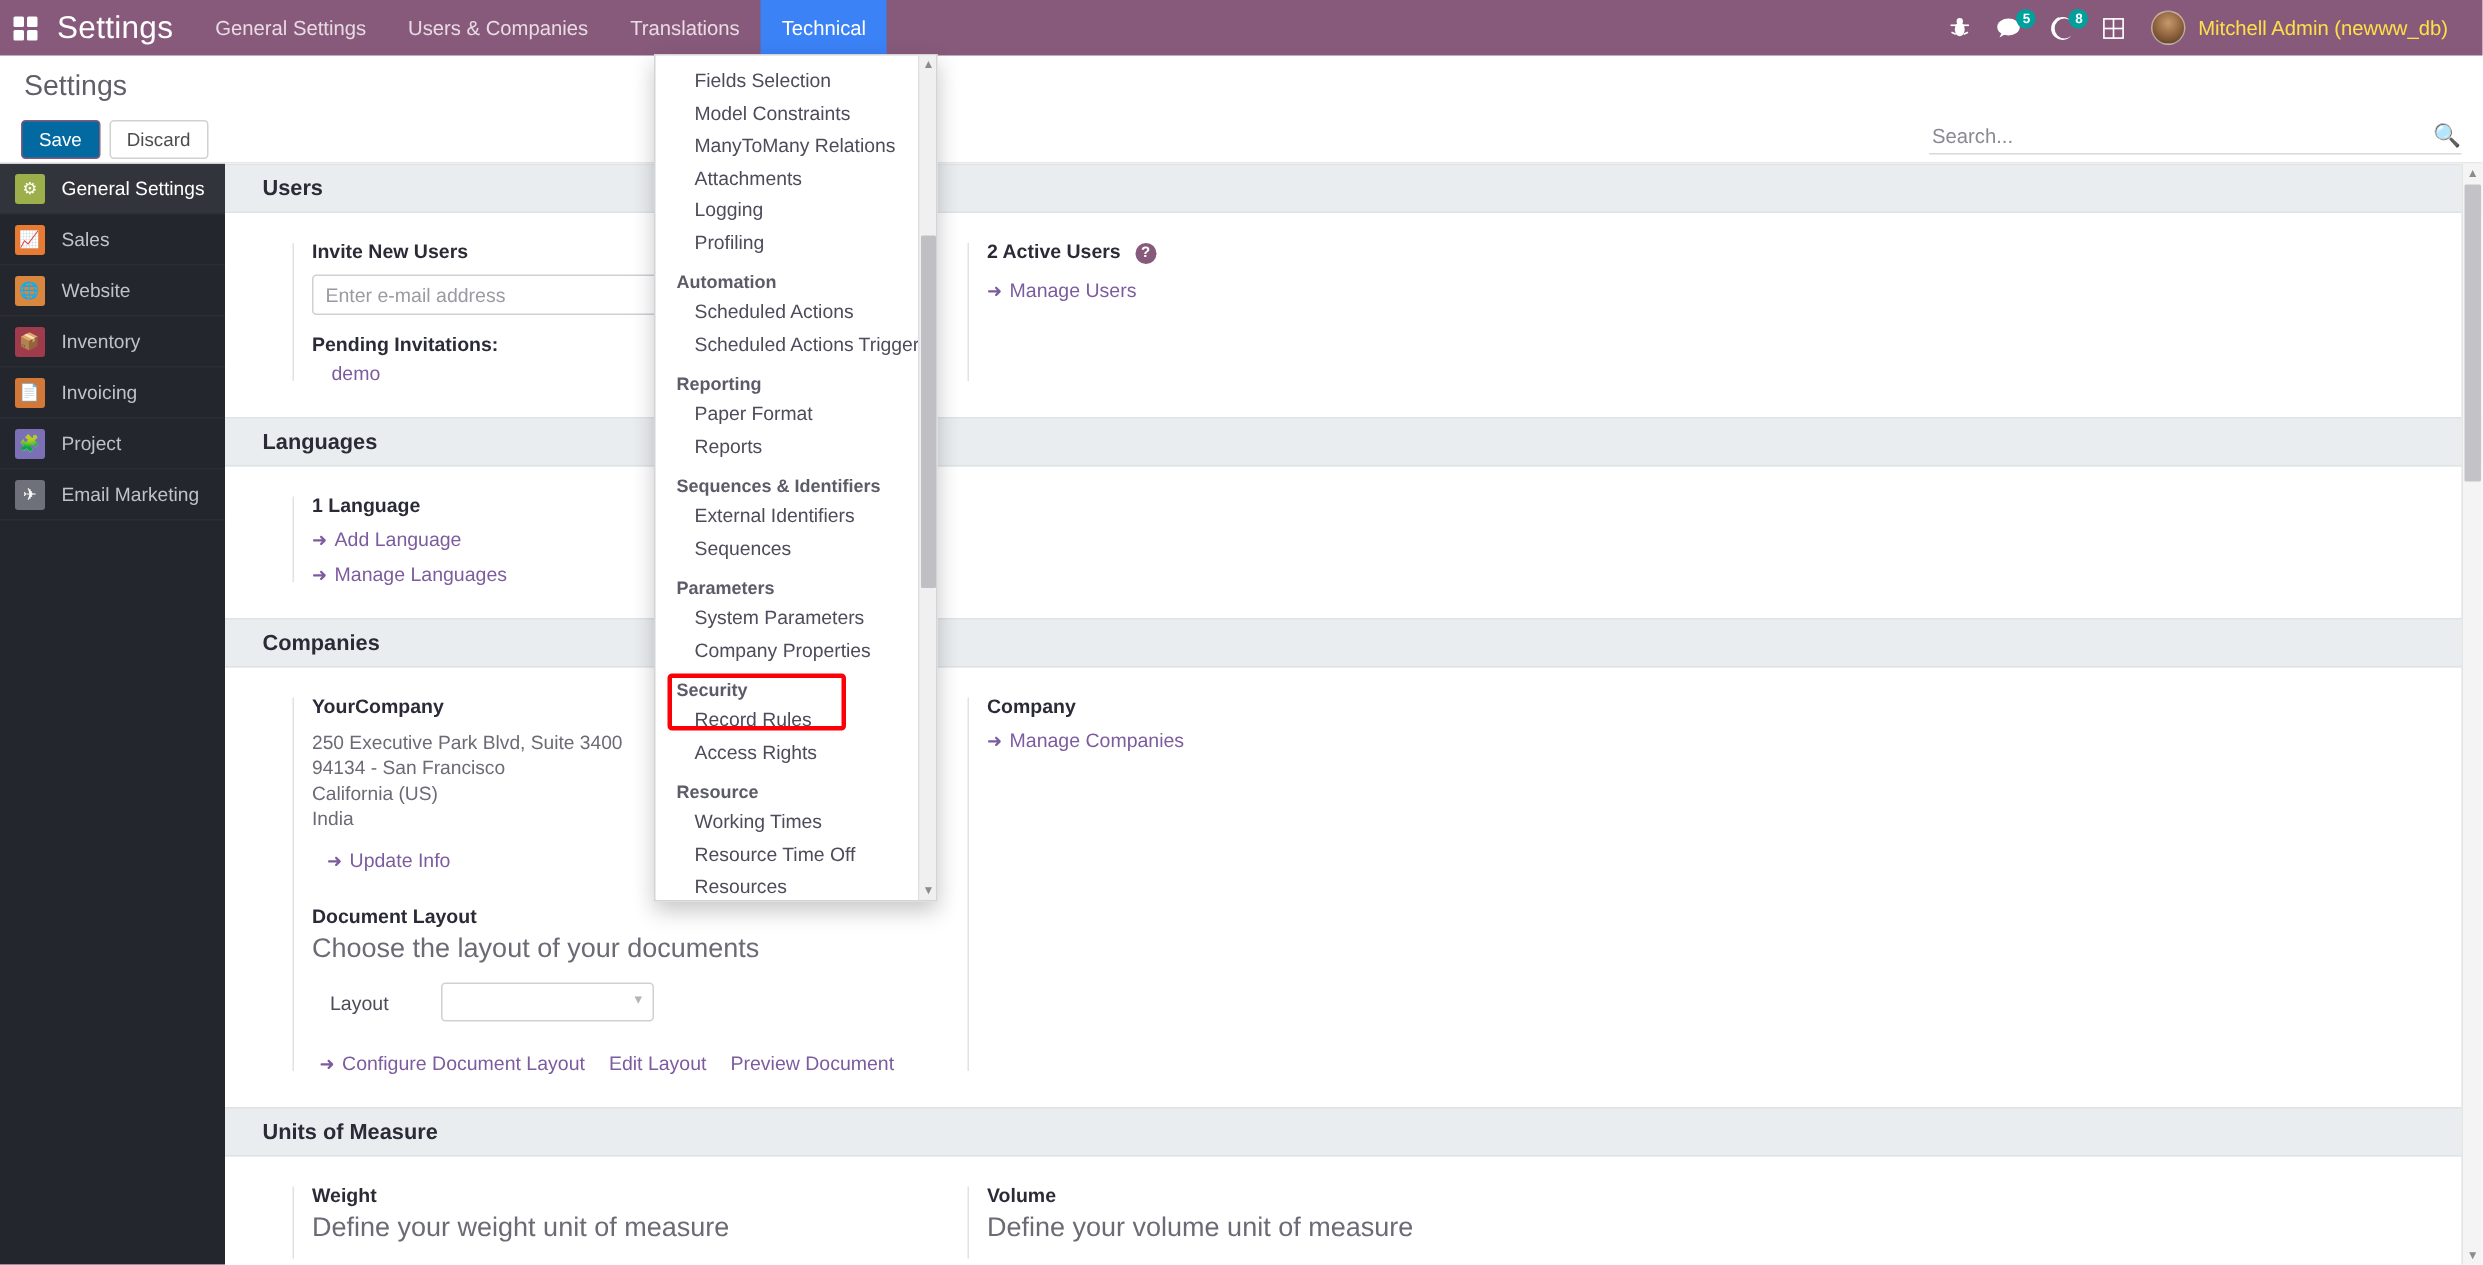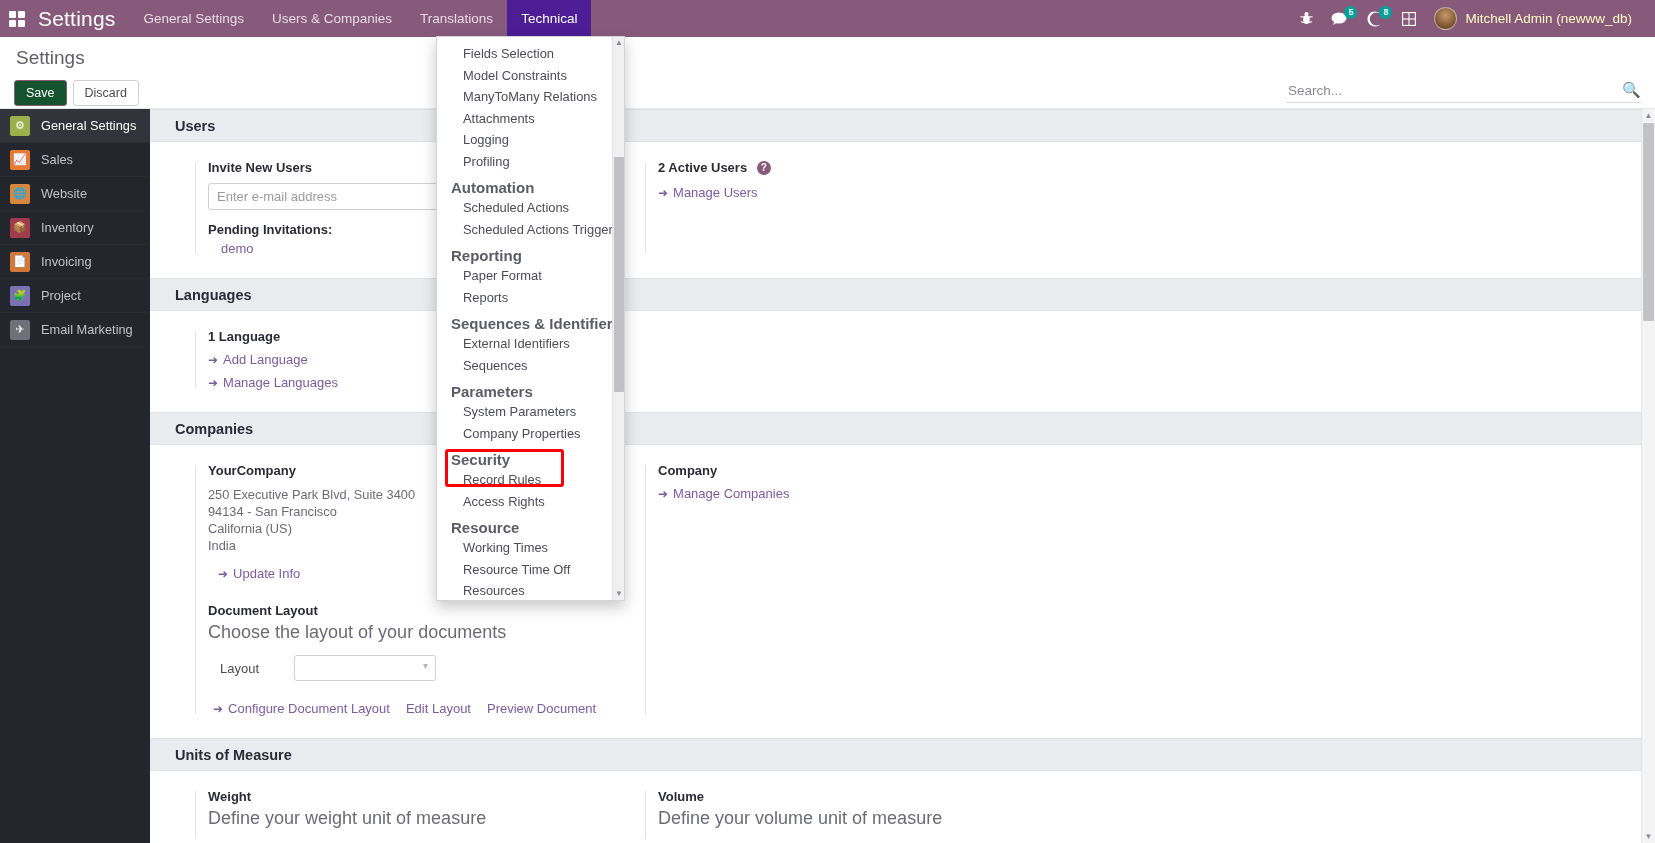--- a/index.html
+++ b/index.html
@@ -32,21 +32,21 @@
   .brand {
     font-size: 21px; font-weight: 400; letter-spacing: .2px;
     padding: 0 14px 0 4px; color: #ffffff; cursor: pointer; white-space: nowrap;
   }
   .menu-item {
     height: 37px; line-height: 37px;
     padding: 0 14px;
     font-size: 13.5px; color: #e8dbe4;
     cursor: pointer; white-space: nowrap;
   }
-  .menu-item.active { background: #4c1d95; color: #ffffff; }
+  .menu-item.active { background: #3b82f6; color: #ffffff; }
   .topbar-right {
     margin-left: auto; display: flex; align-items: center; height: 37px;
     padding-right: 14px; gap: 0px;
   }
   .sysitem {
     position: relative; height: 37px; display: flex; align-items: center;
     padding: 0 9px; cursor: pointer;
   }
   .badge {
     position: absolute; top: 6px; right: 1px;
@@ -54,40 +54,40 @@
     font-size: 9px; line-height: 13px;
     min-width: 13px; height: 13px; padding: 0 3px;
     border-radius: 7px; text-align: center; font-weight: bold;
   }
   .avatar {
     width: 23px; height: 23px; border-radius: 50%;
     background: radial-gradient(circle at 50% 35%, #c89a6b 0%, #8a5f3a 55%, #4a3526 100%);
     border: 1px solid rgba(255,255,255,.5);
     flex: 0 0 auto;
   }
-  .username { font-size: 13.5px; color: #fef9c3; padding-left: 8px; white-space: nowrap; }
+  .username { font-size: 13.5px; color: #fde047; padding-left: 8px; white-space: nowrap; }
 
   
   .control-panel {
     position: absolute; top: 37px; left: 0;
     width: 1655px; height: 72px;
     background: #ffffff;
     border-bottom: 1px solid #e7e7e7;
     z-index: 20;
   }
   .bc-title {
     position: absolute; left: 16px; top: 10px;
     font-size: 19px; color: #5f5f68; font-weight: 400;
   }
   .btn-row { position: absolute; left: 14px; top: 43px; display: flex; gap: 6px; }
   .btn {
     font-size: 12.5px; padding: 4px 11px;
     border-radius: 3px; cursor: pointer; line-height: 16px;
   }
-  .btn-save { background: #14532d; color: #ffffff; border: 1px solid #875A7B; }
+  .btn-save { background: #0369a1; color: #ffffff; border: 1px solid #875A7B; }
   .btn-discard { background: #ffffff; color: #4c4c4c; border: 1px solid #d1d1d1; }
   .searchbar {
     position: absolute; right: 14px; top: 44px;
     width: 355px; display: flex; align-items: center;
     border-bottom: 1px solid #d8d8de; padding-bottom: 3px;
   }
   .searchbar input {
     border: 0; outline: none; flex: 1;
     font-size: 13.5px; color: #ef4444; background: transparent;
     font-family: "Liberation Sans", sans-serif;
@@ -186,21 +186,21 @@
     overflow: hidden;
     border-radius: 13px;
   }
   .dd-item {
     height: 21.5px; line-height: 21.5px;
     padding-left: 26px; font-size: 12.9px; color: #4c4c5a;
     cursor: pointer; white-space: nowrap;
   }
   .dd-group {
     height: 21px; line-height: 24px;
-    padding-left: 14px; font-size: 15px; font-weight: bold;
+    padding-left: 14px; font-size: 12px; font-weight: bold;
     color: #5c5c69; white-space: nowrap; margin-top: 4px;
   }
   .dd-track {
     position: absolute; right: 0; top: 0; bottom: 0; width: 12px;
     background: #f0f0f0; border-left: 1px solid #e0e0e0;
   }
   .dd-arrow {
     position: absolute; left: 0; width: 12px; height: 12px;
     color: #8b8b93; font-size: 8px; text-align: center; line-height: 12px;
     background: #f0f0f0; cursor: pointer;

